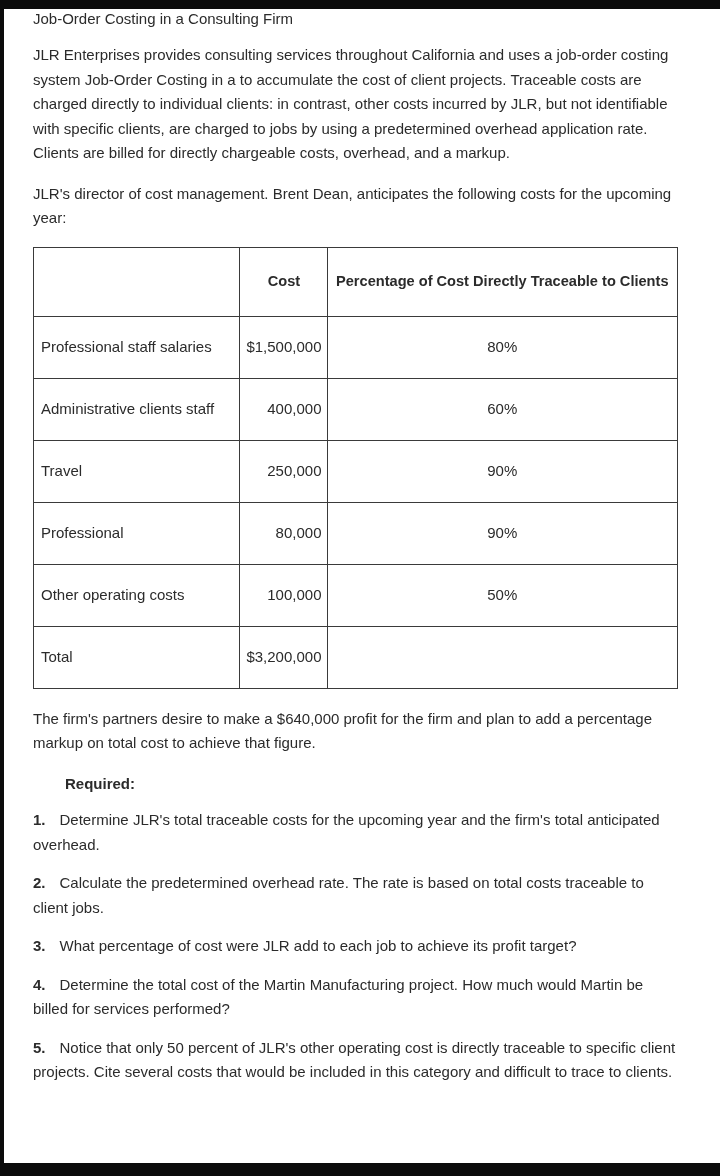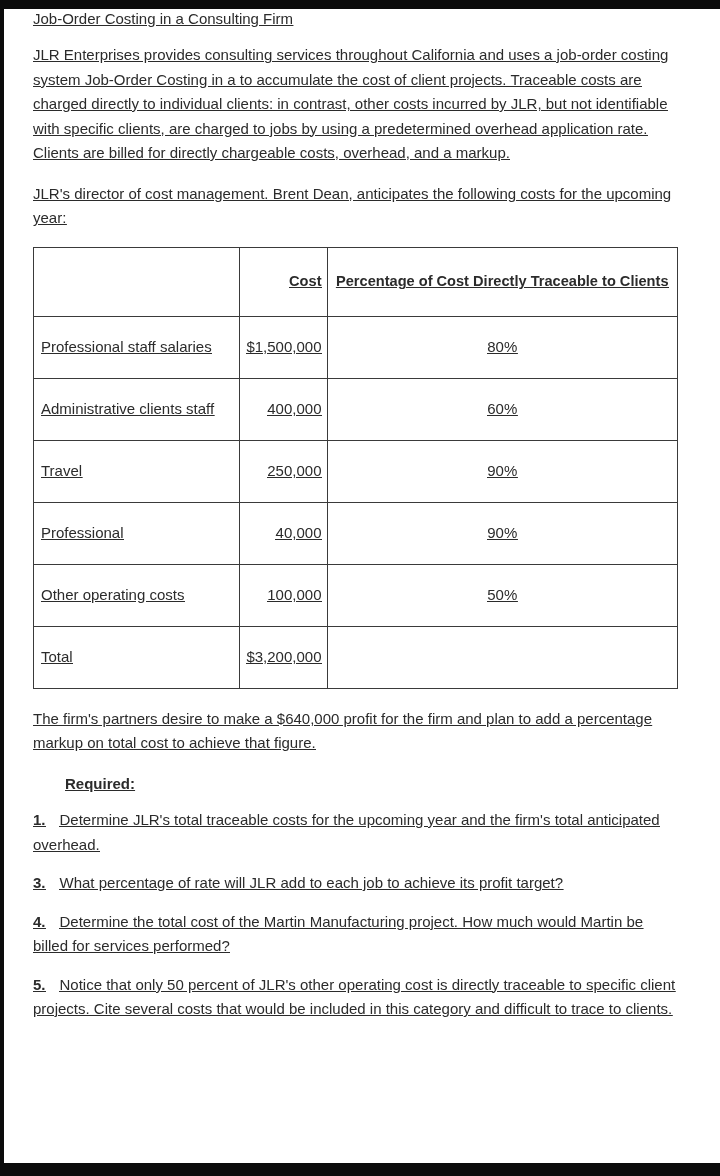--- a/index.html
+++ b/index.html
@@ -1,15 +1,15 @@
 <!DOCTYPE html>
 <html><head>
 <meta charset="utf-8">
 <style>
-  * { margin: 0; padding: 0; box-sizing: border-box; text-decoration: underline; }
+  * { margin: 0; padding: 0; box-sizing: border-box; }
   html, body {
     width: 720px;
     height: 1176px;
     background: #ffffff;
     font-family: "Liberation Sans", sans-serif;
     color: #2b2b2b;
     overflow: hidden;
   }
   .page {
     position: relative;
@@ -88,21 +88,21 @@
     <div class="doc-title">Job-Order Costing in a Consulting Firm</div>
 
     <p class="para">JLR Enterprises provides consulting services throughout California and uses a job-order costing system Job-Order Costing in a to accumulate the cost of client projects. Traceable costs are charged directly to individual clients: in contrast, other costs incurred by JLR, but not identifiable with specific clients, are charged to jobs by using a predetermined overhead application rate. Clients are billed for directly chargeable costs, overhead, and a markup.</p>
 
     <p class="para">JLR's director of cost management. Brent Dean, anticipates the following costs for the upcoming year:</p>
 
     <table class="cost-table">
       <thead>
         <tr>
           <th class="col-label"></th>
-          <th class="col-cost" style="text-align:right;">Cost</th>
+          <th class="col-cost" style="text-align:center;">Cost</th>
           <th class="col-pct">Percentage of Cost Directly Traceable to Clients</th>
         </tr>
       </thead>
       <tbody>
         <tr>
           <td class="col-label">Professional staff salaries</td>
           <td class="col-cost">$1,500,000</td>
           <td class="col-pct">80%</td>
         </tr>
         <tr>
@@ -110,21 +110,21 @@
           <td class="col-cost">400,000</td>
           <td class="col-pct">60%</td>
         </tr>
         <tr>
           <td class="col-label">Travel</td>
           <td class="col-cost">250,000</td>
           <td class="col-pct">90%</td>
         </tr>
         <tr>
           <td class="col-label">Professional</td>
-          <td class="col-cost">40,000</td>
+          <td class="col-cost">80,000</td>
           <td class="col-pct">90%</td>
         </tr>
         <tr>
           <td class="col-label">Other operating costs</td>
           <td class="col-cost">100,000</td>
           <td class="col-pct">50%</td>
         </tr>
         <tr>
           <td class="col-label">Total</td>
           <td class="col-cost">$3,200,000</td>
@@ -133,22 +133,23 @@
       </tbody>
     </table>
 
     <p class="para">The firm's partners desire to make a $640,000 profit for the firm and plan to add a percentage markup on total cost to achieve that figure.</p>
 
 
     <div class="required-label">Required:</div>
 
     <p class="req-item"><span class="req-num">1.</span><span>Determine JLR's total traceable costs for the upcoming year and the firm's total anticipated overhead.</span></p>
 
+    <p class="req-item"><span class="req-num">2.</span><span>Calculate the predetermined overhead rate. The rate is based on total costs traceable to client jobs.</span></p>
 
-    <p class="req-item"><span class="req-num">3.</span><span>What percentage of rate will JLR add to each job to achieve its profit target?</span></p>
+    <p class="req-item"><span class="req-num">3.</span><span>What percentage of cost were JLR add to each job to achieve its profit target?</span></p>
 
     <p class="req-item"><span class="req-num">4.</span><span>Determine the total cost of the Martin Manufacturing project. How much would Martin be billed for services performed?</span></p>
 
     <p class="req-item"><span class="req-num">5.</span><span>Notice that only 50 percent of JLR's other operating cost is directly traceable to specific client projects. Cite several costs that would be included in this category and difficult to trace to clients.</span></p>
 
   </div>
 
   <div class="bottom-bar"></div>
 </div>
 

